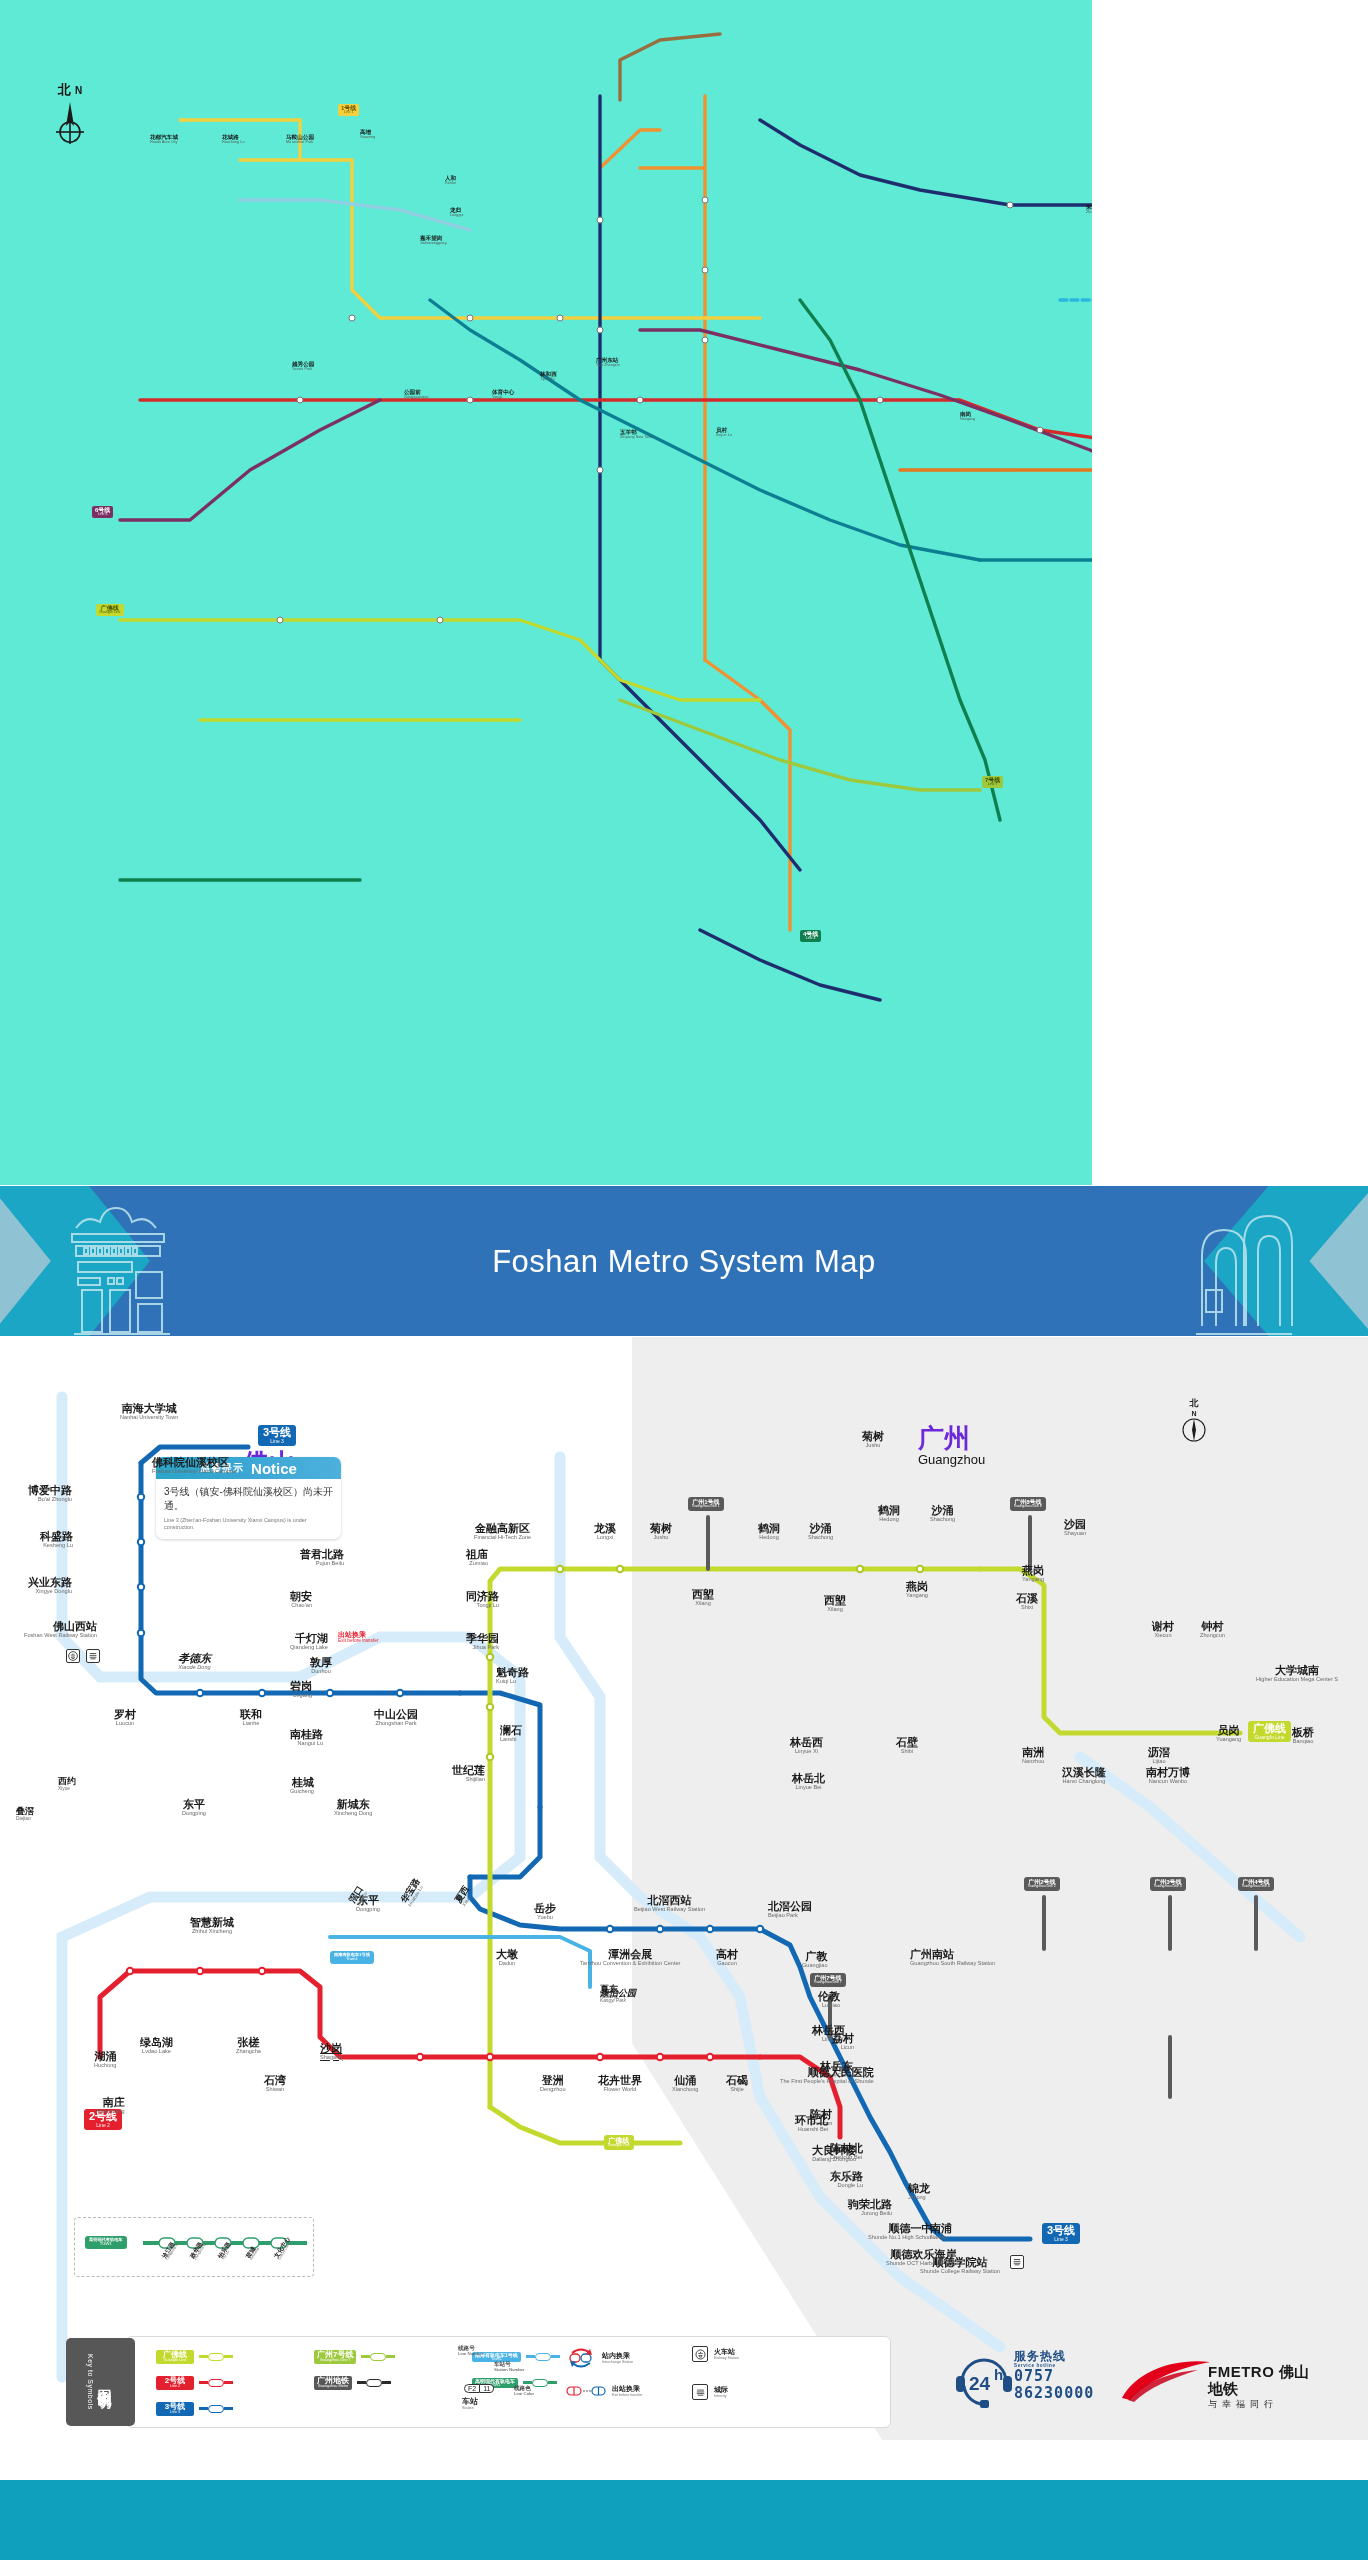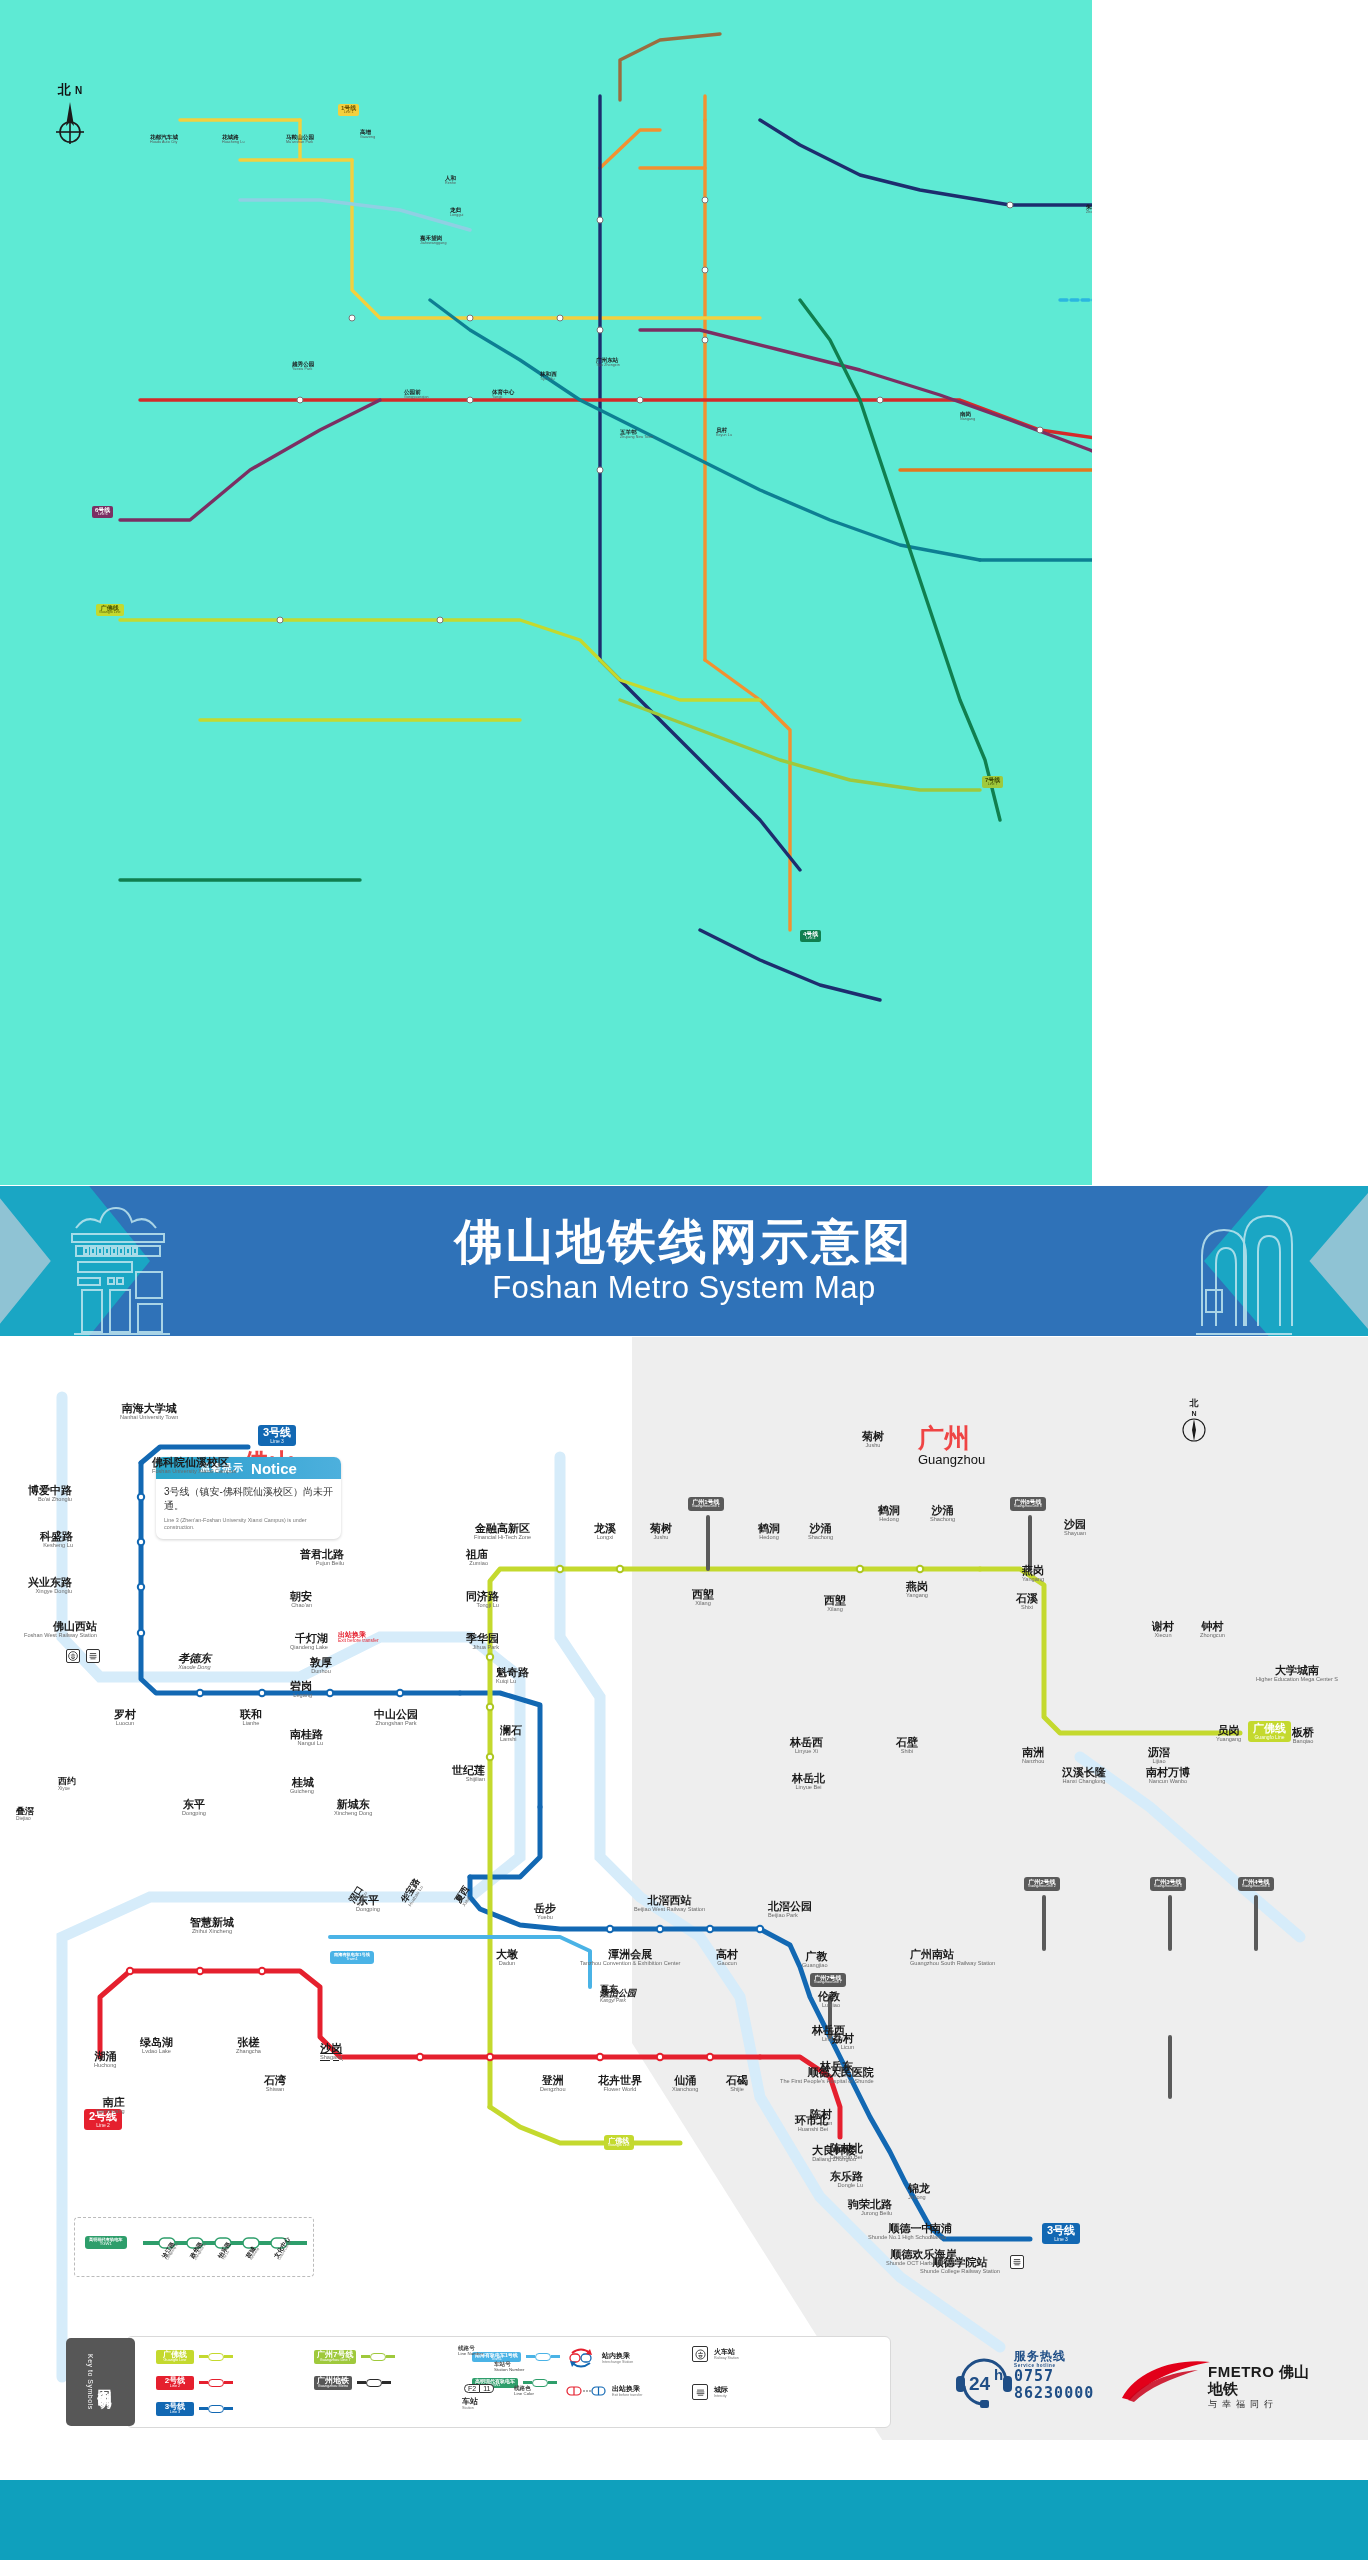--- a/index.html
+++ b/index.html
@@ -44,21 +44,21 @@
       display:flex; flex-direction:column; align-items:center; justify-content:center; z-index:5; }
   .banner .t-cn{ color:#fff; font-size:48px; font-weight:700; letter-spacing:3px; line-height:1.08; }
   .banner .t-en{ color:#fff; font-size:31px; font-weight:400; letter-spacing:.5px; line-height:1.15; margin-top:2px;}
 
   
   .botmap{ position:absolute; left:0; top:1337px; width:1368px; height:1103px; background:#fff; overflow:hidden; }
   .gz-shade{ position:absolute; left:632px; top:0; width:736px; height:1103px; background:#eeeeee;
      clip-path: polygon(0 0, 100% 0, 100% 100%, 34% 100%, 0 64%); }
 
   .city-name{ position:absolute; }
-  .city-name .cn{ font-size:26px; font-weight:700; color:#ef4444; line-height:1.05; display:block;}
+  .city-name .cn{ font-size:26px; font-weight:700; color:#6d28d9; line-height:1.05; display:block;}
   .city-name .en{ font-size:13px; font-weight:400; color:#141414; line-height:1.2; display:block;}
 
   .compass2{ position:absolute; text-align:center; width:40px;}
   .compass2 .cn{ font-size:9px; font-weight:700;}
   .compass2 .en{ font-size:7px; font-weight:700;}
 
   
   .notice{ position:absolute; left:156px; top:120px; width:185px; border-radius:7px; overflow:hidden;
      box-shadow:0 1px 3px rgba(0,0,0,.18); background:#fff; }
   .notice .nhead{ height:22px; background:linear-gradient(90deg,#2aa6c8 0%, #3aa6d4 45%, #4db0dd 100%);
@@ -356,21 +356,20 @@
         <path d="M20 140 V70 q0 -26 22 -26 q22 0 22 26 V140"></path>
         <path d="M34 140 V78 q0 -16 10 -16 q10 0 10 16 V140"></path>
         <path d="M62 140 V58 q0 -28 24 -28 q24 0 24 28 V140"></path>
         <path d="M76 140 V66 q0 -16 11 -16 q11 0 11 16 V140"></path>
         <rect x="24" y="104" width="16" height="22"></rect>
         <path d="M14 148 h96"></path>
       </g>
     </svg>
 
     <div class="titles">
-      <div class="t-cn">佛山地铁线网示意图</div>
       <div class="t-en">Foshan Metro System Map</div>
     </div>
   </div>
 
   <div class="botmap">
 
     <div class="gz-shade"></div>
 
     <svg width="1368" height="1103" style="position:absolute;left:0;top:0">
       <g fill="none" stroke="#d6ecfa" stroke-width="11" stroke-linecap="round">

